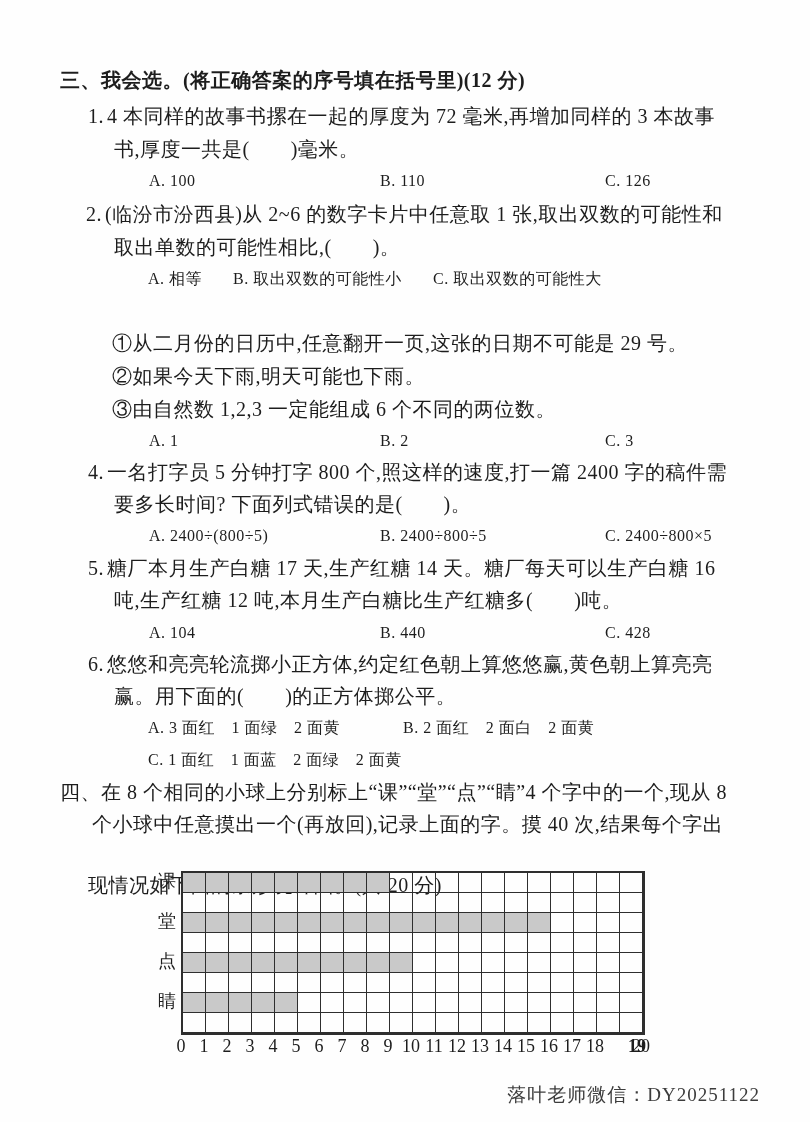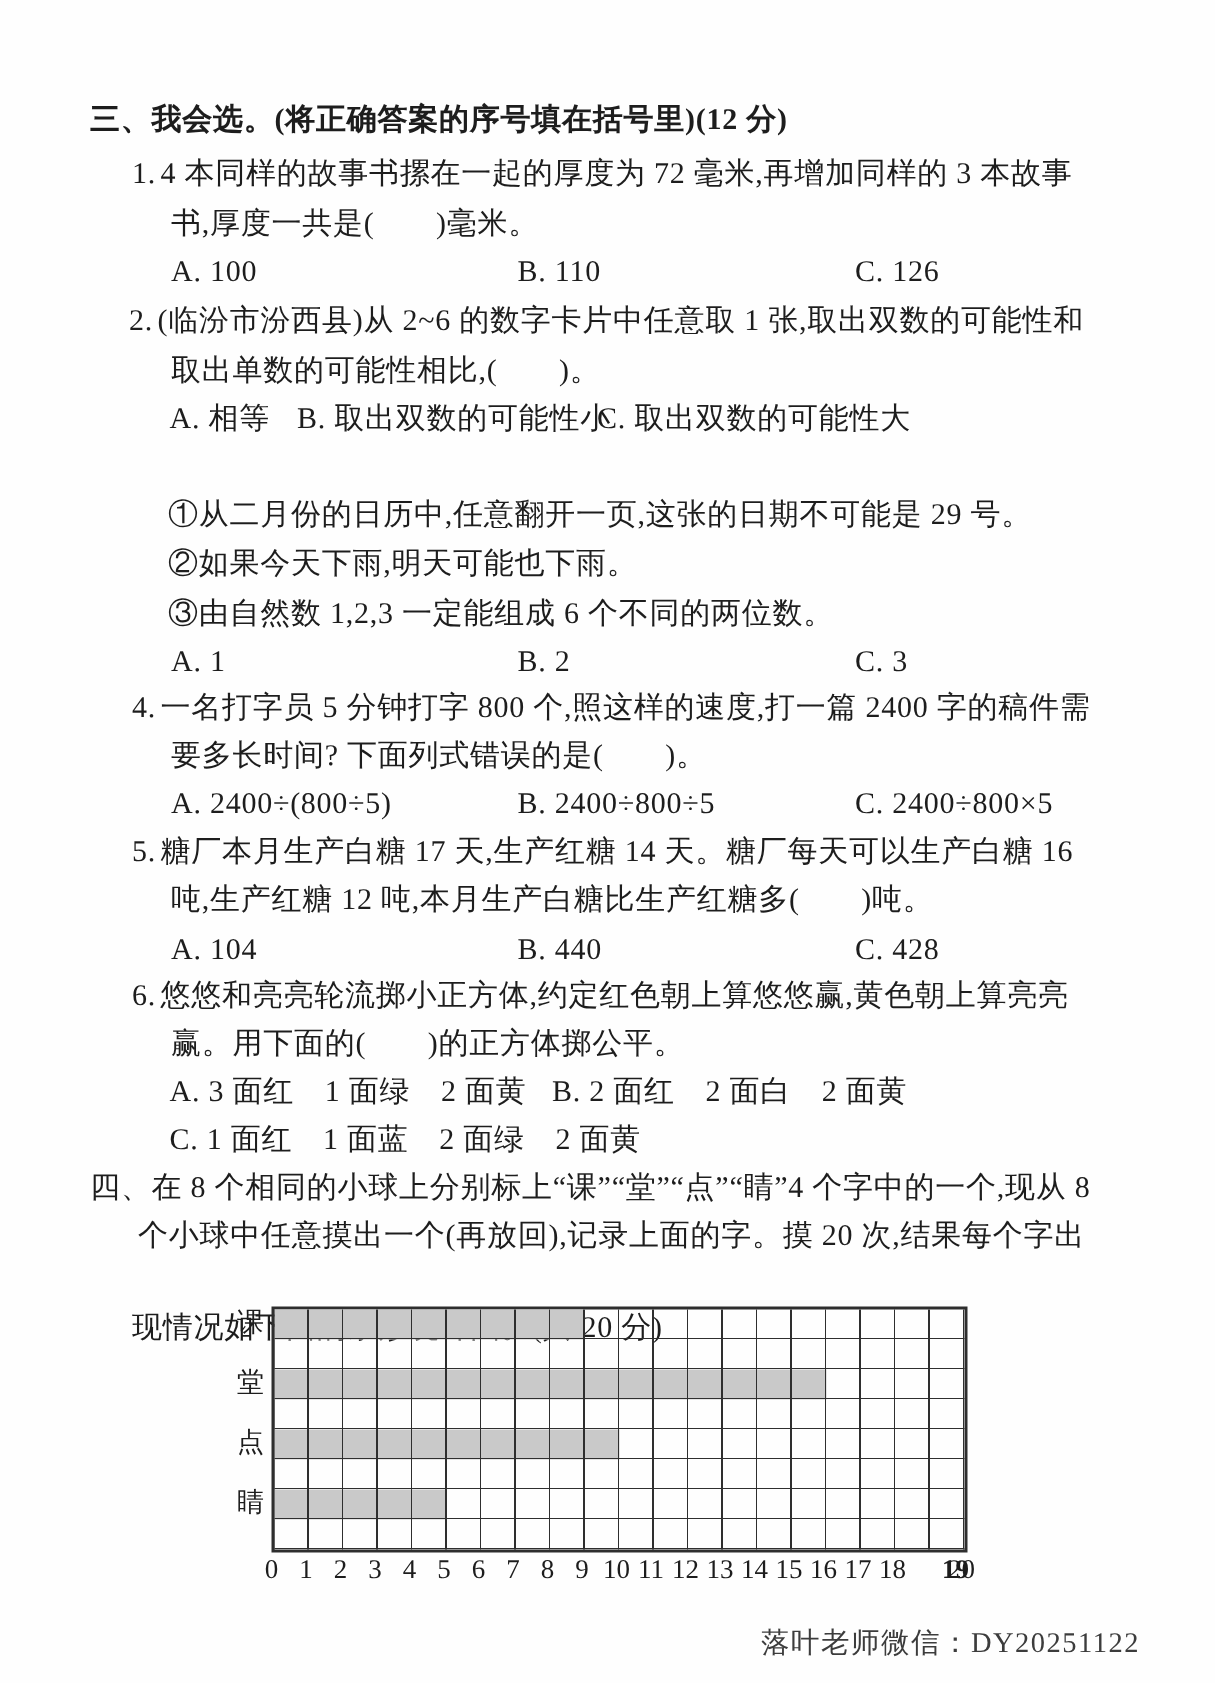--- a/index.html
+++ b/index.html
@@ -16,23 +16,24 @@
     white-space:nowrap;
     font-size:20px;
     line-height:24px;
     letter-spacing:0.5px;
   }
   .heading{font-weight:bold;}
   .qnum{display:inline-block;margin-right:3px;}
   .opt{
     position:absolute;
     white-space:nowrap;
-    font-size:20px;
+    font-size:16px;
     line-height:24px;
     letter-spacing:0.5px;
+    margin-left:35px;
   }
   .chart{
     position:absolute;
     left:181px;top:871px;
     width:460px;height:160px;
     border:2px solid #2e2e2e;
   }
   .bar{
     position:absolute;
     left:0;
@@ -106,21 +107,21 @@
   <span class="opt" style="left:345px;top:621px;">B. 440</span>
   <span class="opt" style="left:570px;top:621px;">C. 428</span>
 
   <div class="ln" style="left:88px;top:652px;"><span class="qnum">6.</span><span>悠悠和亮亮轮流掷小正方体,约定红色朝上算悠悠赢,黄色朝上算亮亮</span></div>
   <div class="ln" style="left:114px;top:684px;">赢。用下面的(　　)的正方体掷公平。</div>
   <span class="opt" style="left:113px;top:716px;">A. 3 面红　1 面绿　2 面黄</span>
   <span class="opt" style="left:368px;top:716px;">B. 2 面红　2 面白　2 面黄</span>
   <span class="opt" style="left:113px;top:748px;">C. 1 面红　1 面蓝　2 面绿　2 面黄</span>
 
   <div class="ln" style="left:60px;top:780px;">四、在 8 个相同的小球上分别标上“课”“堂”“点”“睛”4 个字中的一个,现从 8</div>
-  <div class="ln" style="left:92px;top:812px;">个小球中任意摸出一个(再放回),记录上面的字。摸 20 次,结果每个字出</div>
+  <div class="ln" style="left:92px;top:812px;">个小球中任意摸出一个(再放回),记录上面的字。摸 40 次,结果每个字出</div>
   <div class="ln" style="left:88px;top:845px;margin-top:28px;">现情况如下面的条形统计图。(共 20 分)</div>
 
   <div class="chart">
     <div class="bar" style="top: 0px; width: 207px; background: rgb(201, 201, 201);"></div>
       <div class="bar" style="top: 40px; width: 368px; background: rgb(201, 201, 201);"></div>
       <div class="bar" style="top: 80px; width: 230px; background: rgb(201, 201, 201);"></div>
       <div class="bar" style="top: 120px; width: 115px; background: rgb(201, 201, 201);"></div>
       <div class="grid-overlay"></div>
   </div>
 

